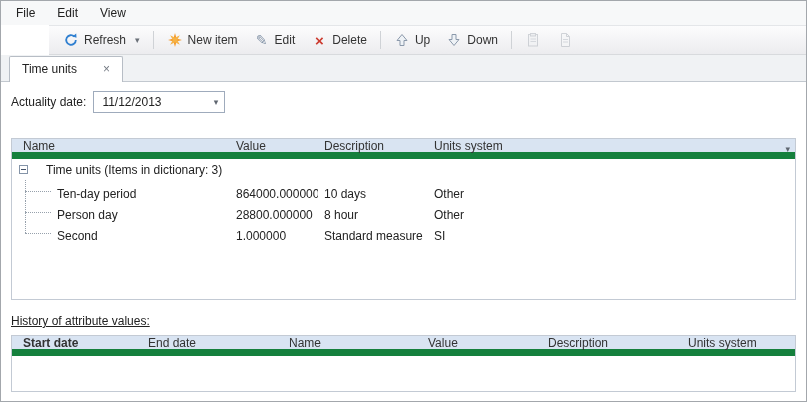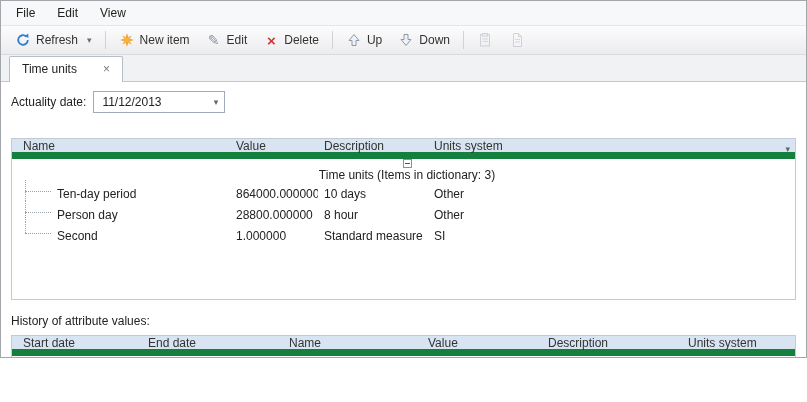--- a/index.html
+++ b/index.html
@@ -4,21 +4,21 @@
 <style>
   * { box-sizing: border-box; margin: 0; padding: 0; cursor: default; }
   html,body { width: 807px; height: 402px; }
   body {
     font-family: "Liberation Sans", sans-serif;
     font-size: 12px;
     color: #222;
     background: #fff;
   }
   .window {
-    width: 807px; height: 358px;
+    width: 807px; height: 402px;
     border: 1px solid #a3a7ac;
     background: #fff;
     overflow: hidden;
   }
 
   
   .menubar {
     height: 24px;
     display: flex; align-items: center;
     background: #f7f8f9;
@@ -27,20 +27,21 @@
   .menu-item { padding: 4px 11px; color: #222; }
 
   
   .toolbar {
     height: 30px;
     display: flex; align-items: center;
     background: linear-gradient(#fcfcfd, #ececef);
     border-top: 1px solid #e4e6e9;
     border-bottom: 1px solid #d8dadd;
     padding: 0 6px;
+    margin-left: 48px;
   }
   .tb-btn {
     display: flex; align-items: center; gap: 5px;
     border: none; background: transparent;
     padding: 3px 8px;
     font: inherit; color: #333;
     height: 24px;
   }
   .ic { width: 16px; height: 16px; display: inline-flex; align-items: center; justify-content: center; flex: 0 0 16px; }
   .glyph-edit { font-size: 14px; color: #8292a6; }
@@ -97,39 +98,39 @@
   .gh-arrow { position: absolute; right: 5px; top: 5px; color: #5f6670; font-size: 9px; }
   .grid-body { flex: 1; background: #fff; }
 
   .c-name  { width: 218px; flex: 0 0 218px; }
   .c-value { width: 88px;  flex: 0 0 88px; padding-left: 6px; }
   .c-desc  { width: 110px; flex: 0 0 110px; padding-left: 6px; }
   .c-units { flex: 1; padding-left: 6px; }
   .gh.c-name { padding-left: 11px; }
 
   .row { height: 21px; display: flex; align-items: center; white-space: nowrap; }
-  .group-row { padding-left: 7px; gap: 0; flex-direction: column; }
+  .group-row { padding-left: 7px; gap: 18px; }
   .expander {
     width: 9px; height: 9px; flex: 0 0 9px;
     border: 1px solid #8494a8; background: #fff;
     position: relative;
   }
   .expander::after {
     content: ""; position: absolute; left: 1px; right: 1px; top: 3px;
     border-top: 1px solid #44536a;
   }
   .cell { height: 100%; display: flex; align-items: flex-end; overflow: hidden; }
   .data-row .c-name { position: relative; padding-left: 45px; }
   .tv { position: absolute; left: 13px; top: 0; height: 100%; border-left: 1px dotted #97a1ac; }
   .tv.half { height: 50%; }
   .th { position: absolute; left: 13px; top: 50%; width: 26px; border-top: 1px dotted #97a1ac; }
 
-  .history-label { margin-top: 14px; height: 16px; }
+  .history-label { margin-top: 14px; height: 16px; text-decoration: underline; }
   .history-grid { margin-top: 5px; height: 57px; }
-  .h-c1 { width: 130px; flex: 0 0 130px; padding-left: 11px; }
+  .h-c1 { width: 130px; flex: 0 0 130px; padding-left: 11px; font-weight: bold; }
   .h-c2 { width: 141px; flex: 0 0 141px; }
   .h-c3 { width: 139px; flex: 0 0 139px; }
   .h-c4 { width: 120px; flex: 0 0 120px; }
   .h-c5 { width: 140px; flex: 0 0 140px; }
   .h-c6 { flex: 1; }
 </style>
 </head>
 <body>
 
 <div class="window">

